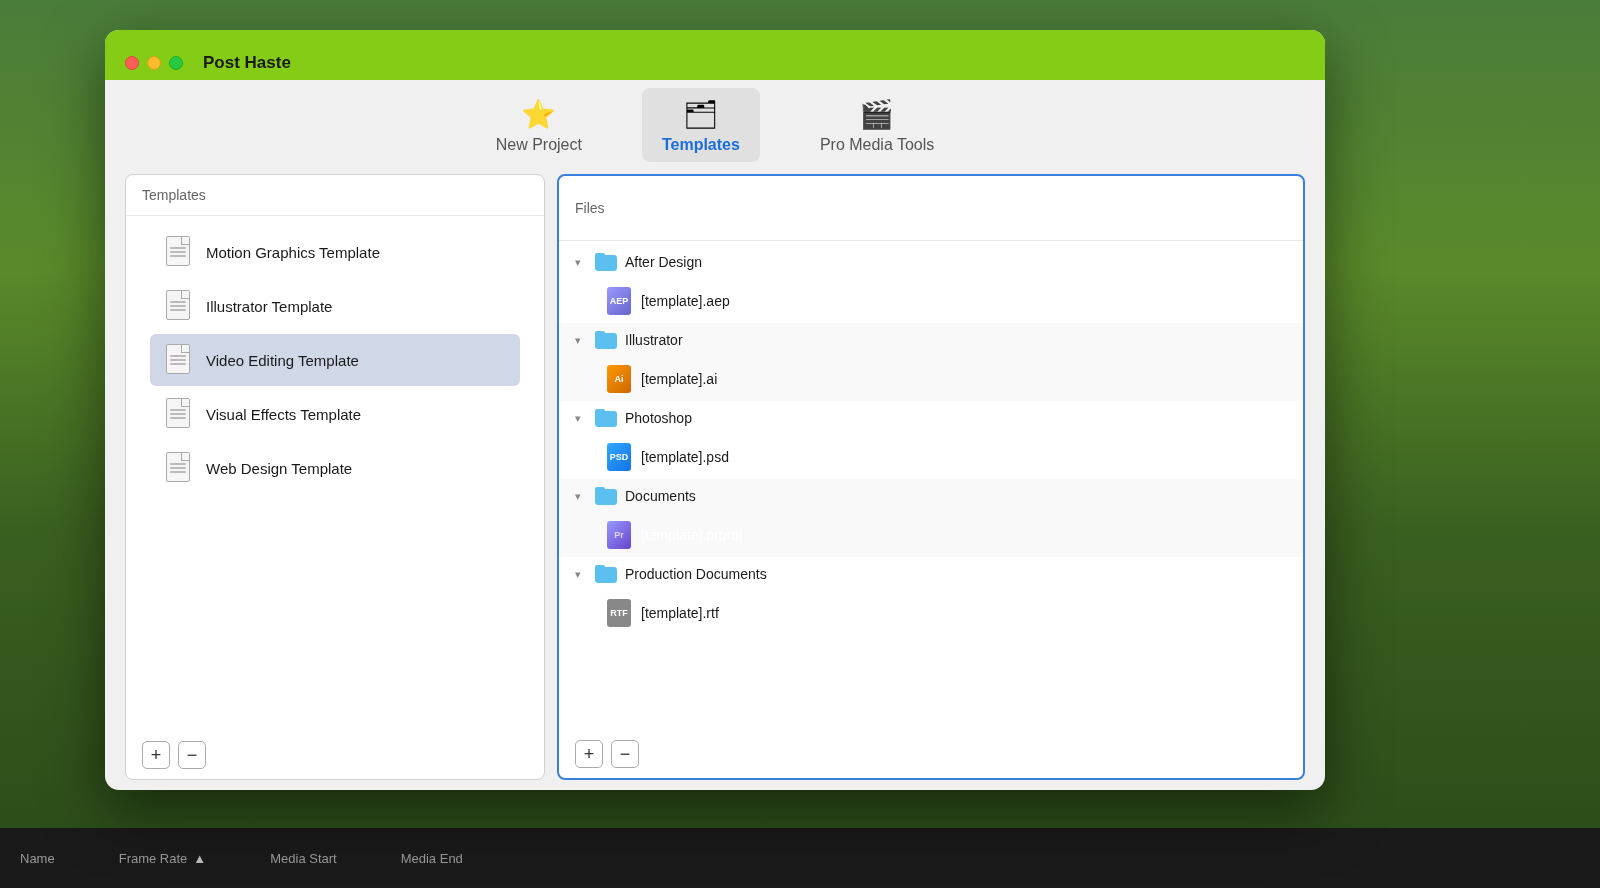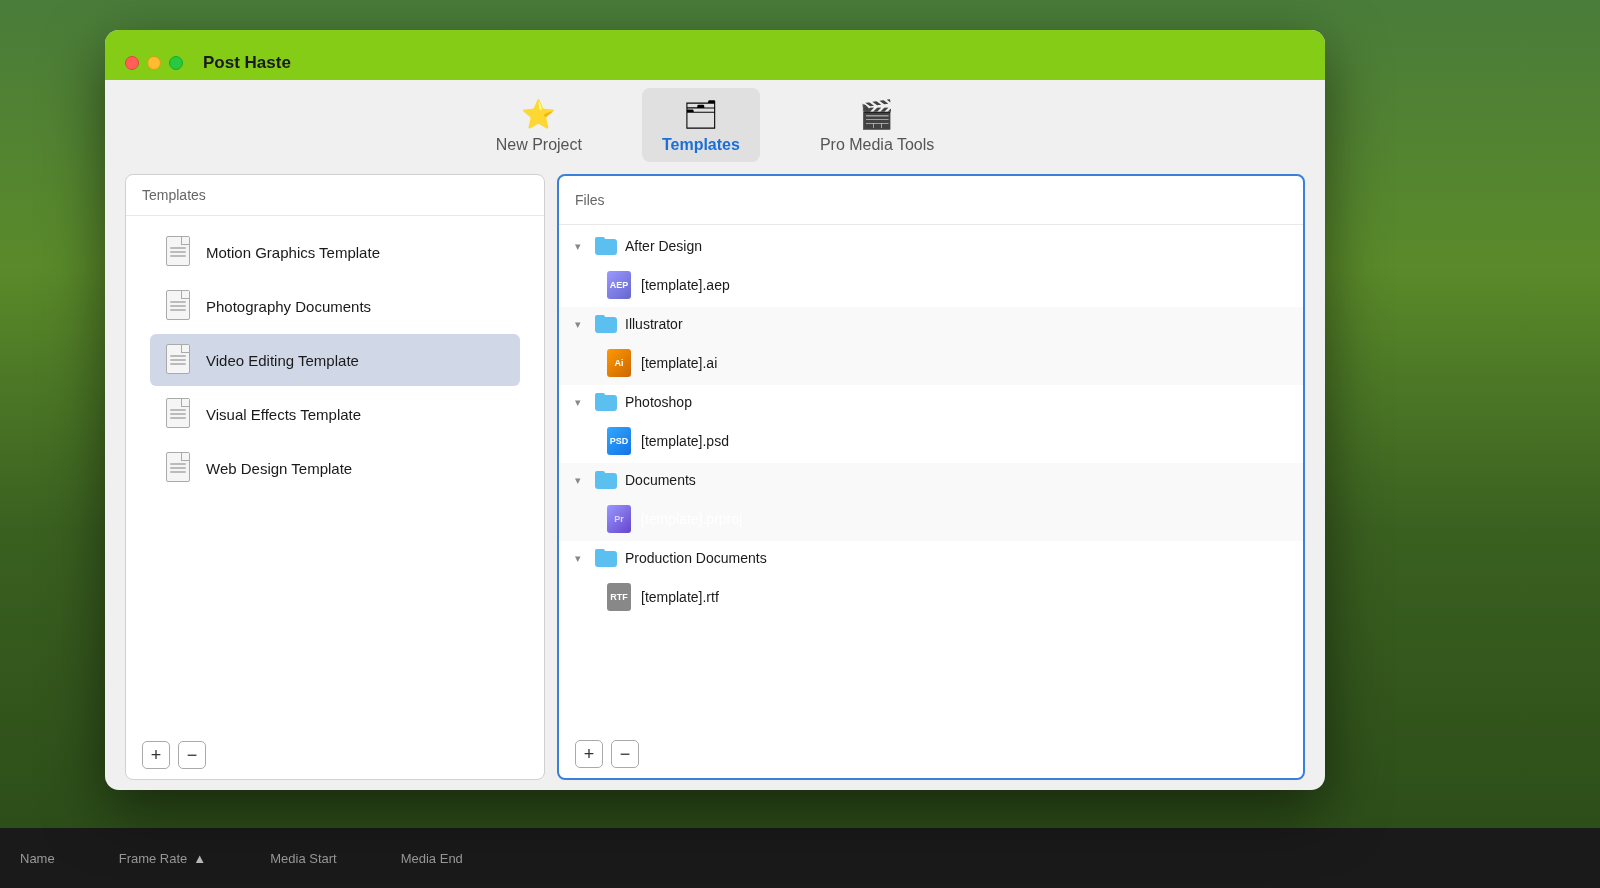--- a/index.html
+++ b/index.html
@@ -239,21 +239,21 @@
       flex: 1;
       background: #fff;
       border-radius: 8px;
       border: 2px solid #3a7fdb;
       display: flex;
       flex-direction: column;
       overflow: hidden;
     }
 
     .files-header {
-      padding: 16px 16px;
+      padding: 24px 16px;
       font-size: 14px;
       color: #666;
       font-weight: 500;
       border-bottom: 1px solid #e8e8e8;
     }
 
     .files-list {
       flex: 1;
       overflow-y: auto;
       padding: 4px 0;
@@ -446,21 +446,21 @@
         <div class="template-item">
           <div class="template-icon">
             <div class="doc-icon">
               <div class="doc-lines">
                 <div class="doc-line"></div>
                 <div class="doc-line"></div>
                 <div class="doc-line"></div>
               </div>
             </div>
           </div>
-          <span class="template-name">Photography Documents</span>
+          <span class="template-name">Illustrator Template</span>
         </div>
 
         <div class="template-item selected">
           <div class="template-icon">
             <div class="doc-icon">
               <div class="doc-lines">
                 <div class="doc-line"></div>
                 <div class="doc-line"></div>
                 <div class="doc-line"></div>
               </div>

